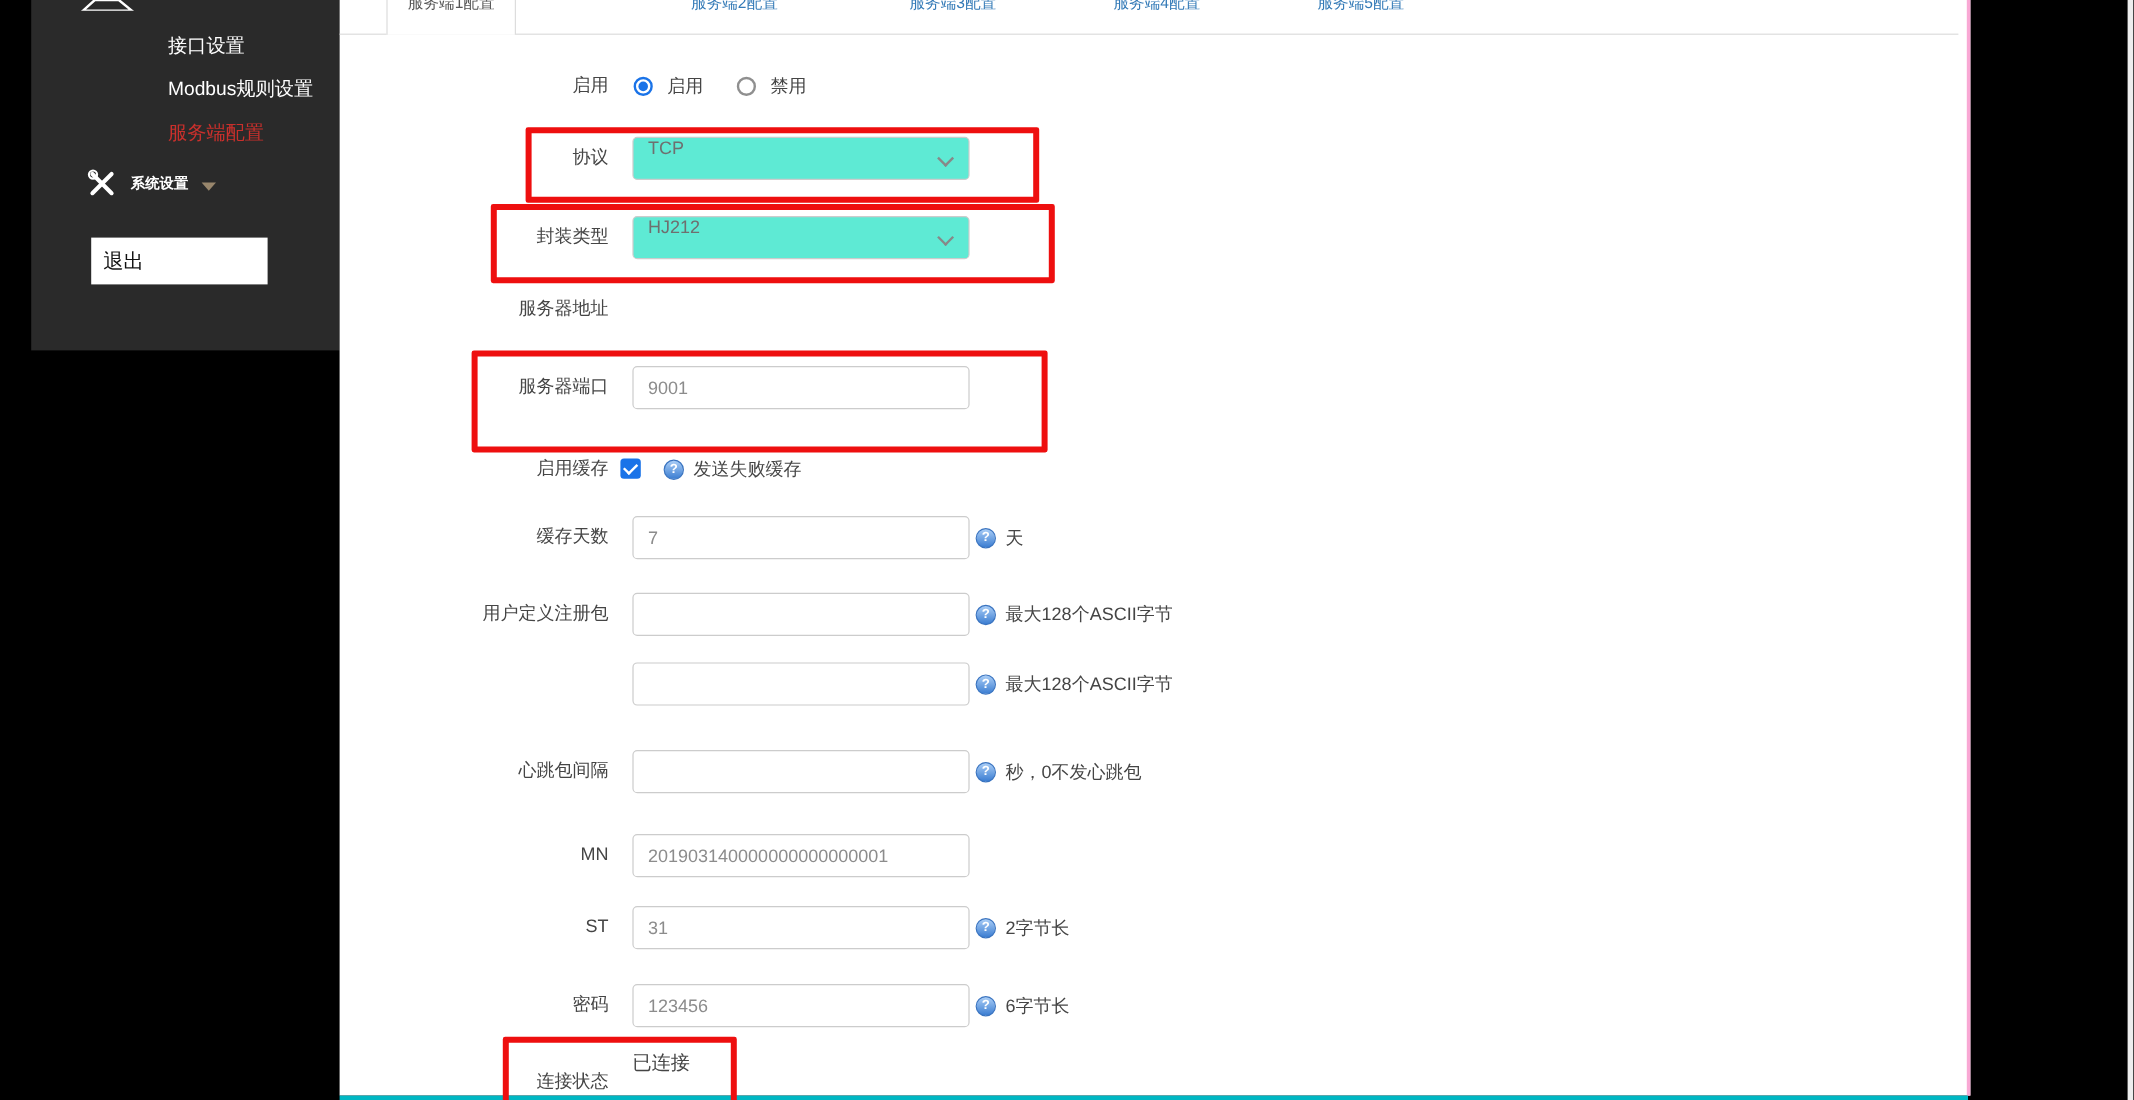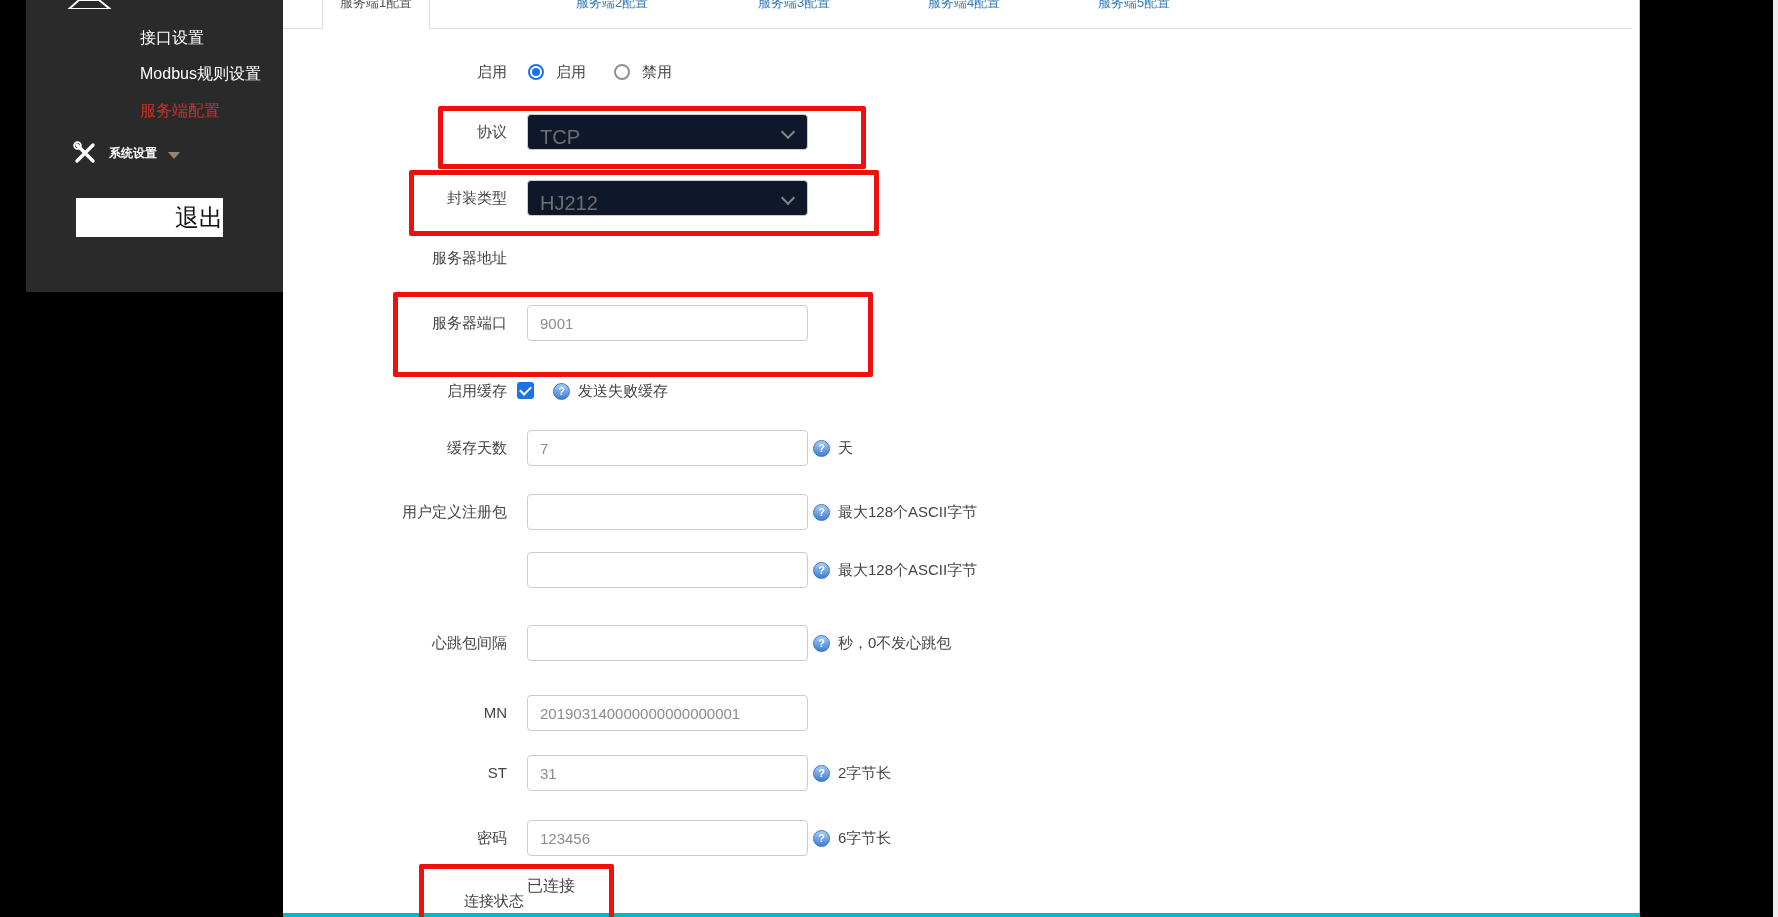--- a/index.html
+++ b/index.html
@@ -10,26 +10,26 @@
   .sidebar-panel{position:absolute;left:26px;top:0;width:257px;height:292px;
                  background:var(--sidebar-bg,#2a2a2a);}
   .logo-cut{position:absolute;left:40px;top:0;}
   .mi{position:absolute;left:114px;color:#fff;font-size:16px;white-space:nowrap;cursor:pointer;}
   .mi.active{color:var(--sidebar-active,#c9302c);}
   .sys-row{position:absolute;left:46px;top:140px;display:flex;align-items:center;gap:11px;cursor:pointer;}
   .sys-row .sys-label{color:#fff;font-size:12px;font-weight:bold;}
   .caret-down{width:0;height:0;border-left:6px solid transparent;border-right:6px solid transparent;
               border-top:7px solid #98866c;margin-top:4px;}
   .logout-btn{position:absolute;left:50px;top:198px;width:147px;height:39px;background:#fff;
-              color:#111;font-size:24px;line-height:39px;padding-left:10px;box-sizing:border-box;
-              cursor:pointer;text-align:right;}
+              color:#111;font-size:17px;line-height:39px;padding-left:10px;box-sizing:border-box;
+              cursor:pointer;}
 
   
   .main{position:absolute;left:283px;top:0;width:1356px;height:913px;background:#fff;
-        border-right:1px solid #f9a8d4;}
+        border-right:3px solid #f9a8d4;}
   .tealbar{position:absolute;left:283px;top:913px;width:1357px;height:4px;
            background:var(--teal-bar,#00b7c3);}
   .right-strip{position:absolute;right:0;top:0;width:5px;height:917px;background:#ededed;}
 
   
   .tabbar{position:absolute;left:0;top:0;width:1349px;height:28px;border-bottom:1px solid #ddd;}
   .tab-active{position:absolute;left:39px;top:0;width:108px;height:29px;background:#fff;
               border-left:1px solid #ddd;border-right:1px solid #ddd;box-sizing:border-box;z-index:2;}
   .tab-active span{position:absolute;left:0;right:0;top:-6px;text-align:center;
                    font-size:13px;color:#555;}
@@ -37,22 +37,22 @@
             color:var(--accent,#337ab7);cursor:pointer;white-space:nowrap;}
 
   
   .frow{position:absolute;left:0;width:1340px;height:36px;}
   .flabel{position:absolute;left:0;top:0;width:224px;height:36px;line-height:36px;
           text-align:right;font-size:15px;color:#454545;white-space:nowrap;}
   .tinput{position:absolute;left:244px;top:0;width:281px;height:36px;box-sizing:border-box;
           border:1px solid #ccc;border-radius:4px;padding:0 12px;font-size:15px;color:#8c8c8c;
           background:#fff;font-family:inherit;outline:none;}
   .select{position:absolute;left:244px;top:0;width:281px;height:36px;box-sizing:border-box;
-          border:1px solid #ccc;border-radius:4px;padding:0 12px;display:flex;align-items:flex-end;
-          font-size:20px;color:#6f6f6f;background:#0f172a;cursor:pointer;}
+          border:1px solid #ccc;border-radius:4px;padding:0 12px;display:flex;align-items:flex-start;
+          font-size:15px;color:#6f6f6f;background:#5eead4;cursor:pointer;}
   .chev{position:absolute;right:14px;top:12px;width:8px;height:8px;
         border-right:2px solid #888;border-bottom:2px solid #888;transform:rotate(45deg);}
   .fhint{position:absolute;left:530px;top:0;height:36px;display:flex;align-items:center;gap:8px;
          font-size:15px;color:#454545;white-space:nowrap;}
   .help{width:17px;height:17px;border-radius:50%;flex:0 0 17px;box-sizing:border-box;
         background:linear-gradient(180deg,#a9cdf6,#3c7ed2);border:1px solid #3a74c0;color:#fff;
         font-size:11px;font-weight:bold;display:flex;align-items:center;justify-content:center;
         cursor:pointer;}
 
   .radio-group{position:absolute;left:245px;top:0;height:36px;display:flex;align-items:center;}
@@ -61,21 +61,21 @@
   .radio.checked{border-color:var(--radio-blue,#1a73e8);}
   .radio.checked::after{content:"";position:absolute;left:2px;top:2px;width:8px;height:8px;
                         border-radius:50%;background:var(--radio-blue,#1a73e8);}
   .radio-label{font-size:15px;color:#454545;margin:0 28px 0 12px;}
 
   .cb{position:absolute;left:234px;top:9px;width:17px;height:17px;border-radius:3px;
       background:var(--radio-blue,#1a73e8);cursor:pointer;}
   .cb::after{content:"";position:absolute;left:3px;top:4px;width:9px;height:5px;
              border-left:2px solid #fff;border-bottom:2px solid #fff;transform:rotate(-45deg);}
 
-  .status-label{position:absolute;left:17px;top:24px;width:224px;text-align:right;
+  .status-label{position:absolute;left:0;top:24px;width:224px;text-align:right;
                 font-size:15px;color:#454545;}
   .status-value{position:absolute;left:244px;top:8px;font-size:16px;color:#454545;}
 
   
   .redbox{position:absolute;border:5px solid var(--annotation-red,#ee0f0f);border-radius:2px;
           pointer-events:none;z-index:5;}
 </style>
 </head>
 <body>
 

